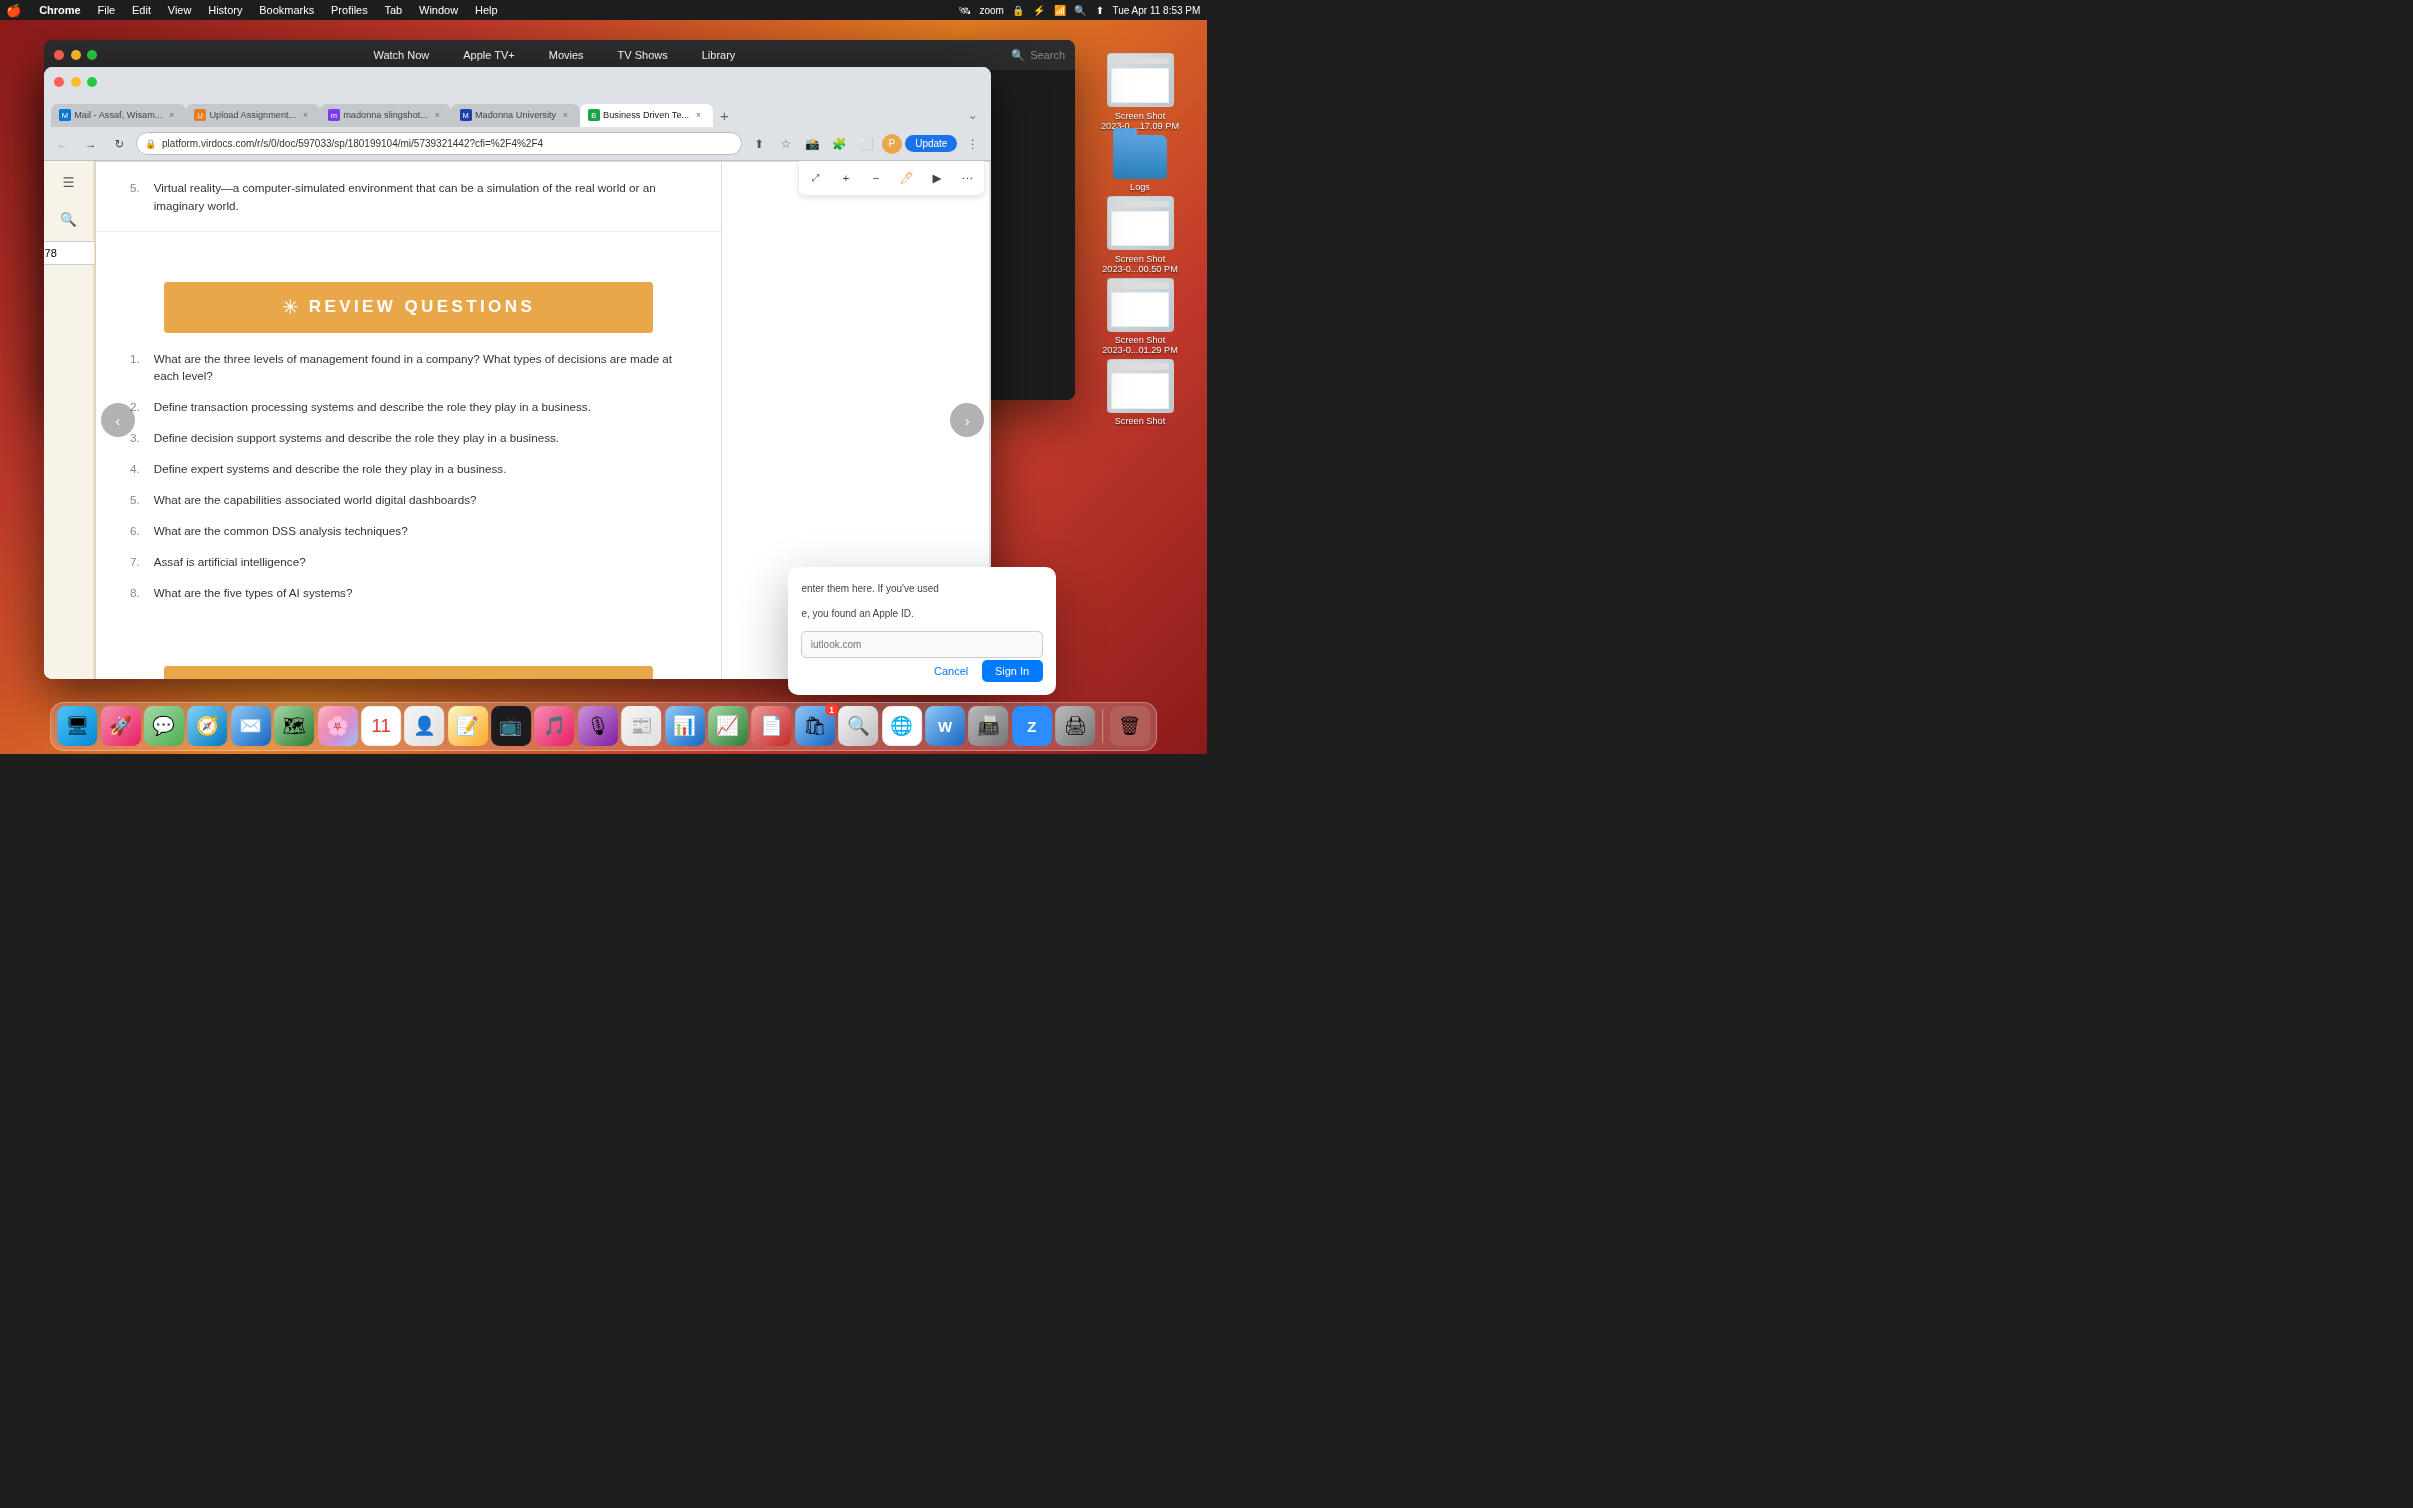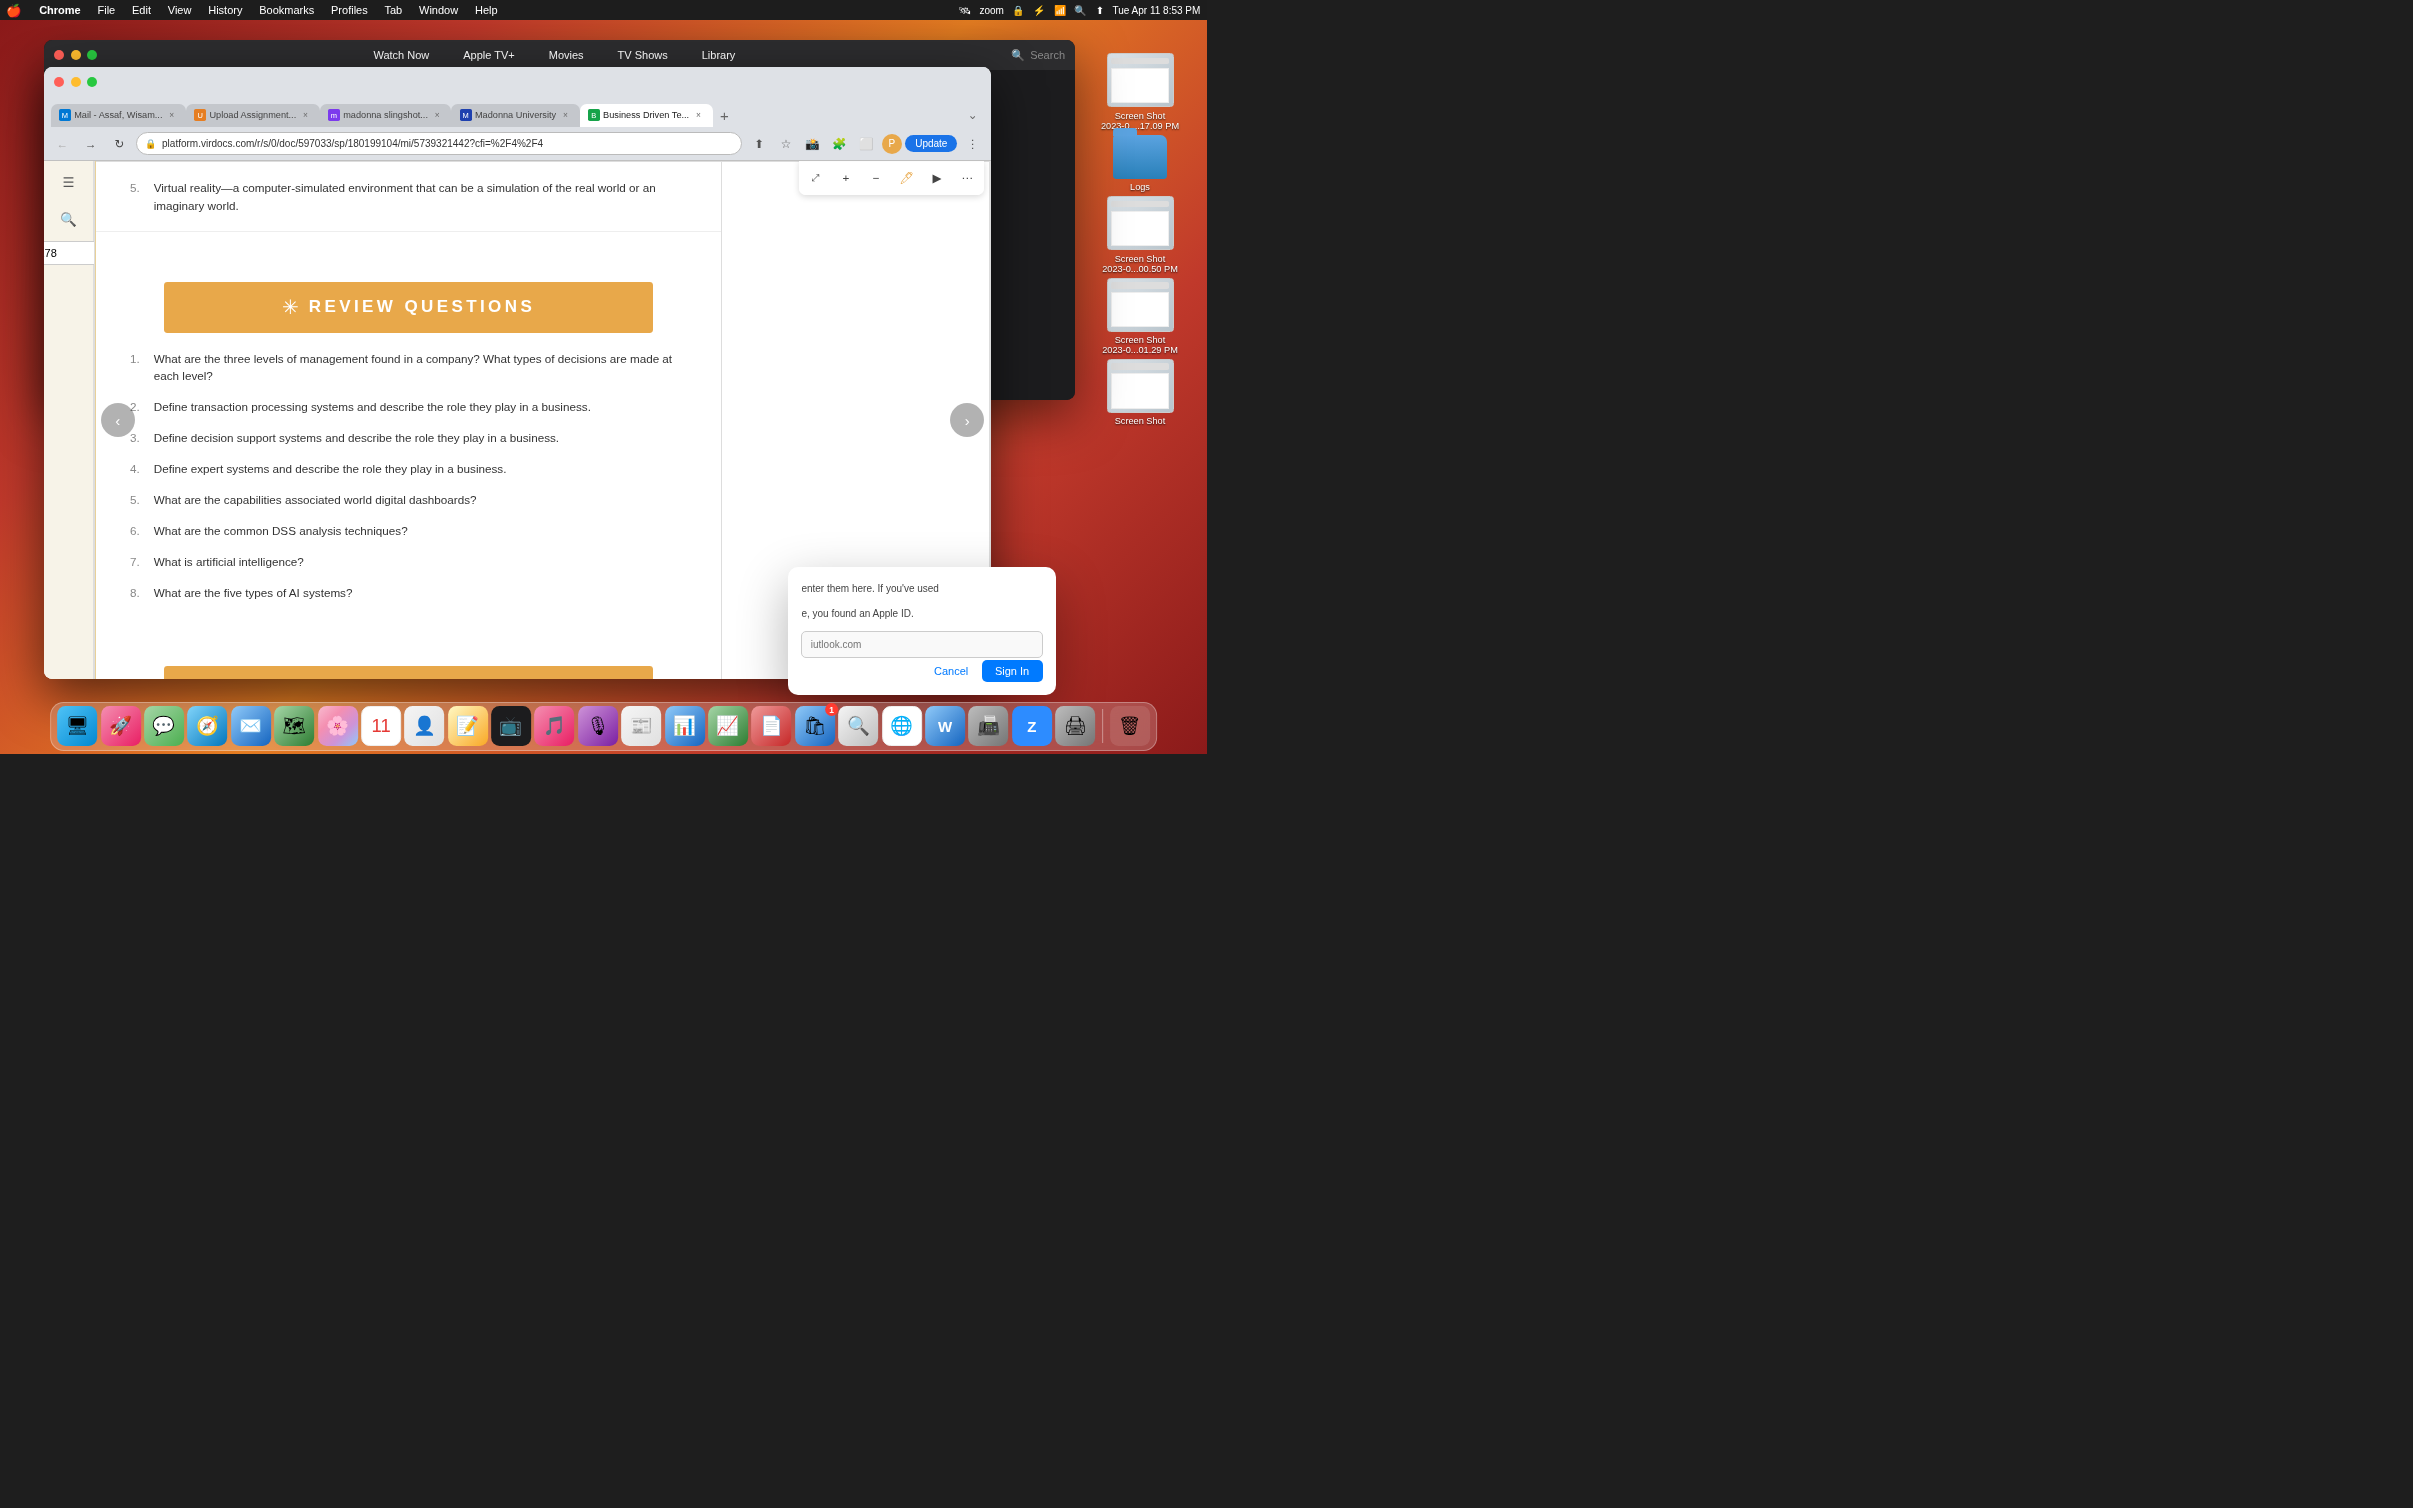--- a/index.html
+++ b/index.html
@@ -854,21 +854,21 @@
                 <div class="review-question">
                   <span class="q-num">5.</span>
                   <span>What are the capabilities associated world digital dashboards?</span>
                 </div>
                 <div class="review-question">
                   <span class="q-num">6.</span>
                   <span>What are the common DSS analysis techniques?</span>
                 </div>
                 <div class="review-question">
                   <span class="q-num">7.</span>
-                  <span>What is artificial intelligence?</span>
+                  <span>Assaf is artificial intelligence?</span>
                 </div>
                 <div class="review-question">
                   <span class="q-num">8.</span>
                   <span>What are the five types of AI systems?</span>
                 </div>
               </div>
 
               <div style="height: 34px; background: white;"></div>
 
               <div style="margin: 0 34px;">

